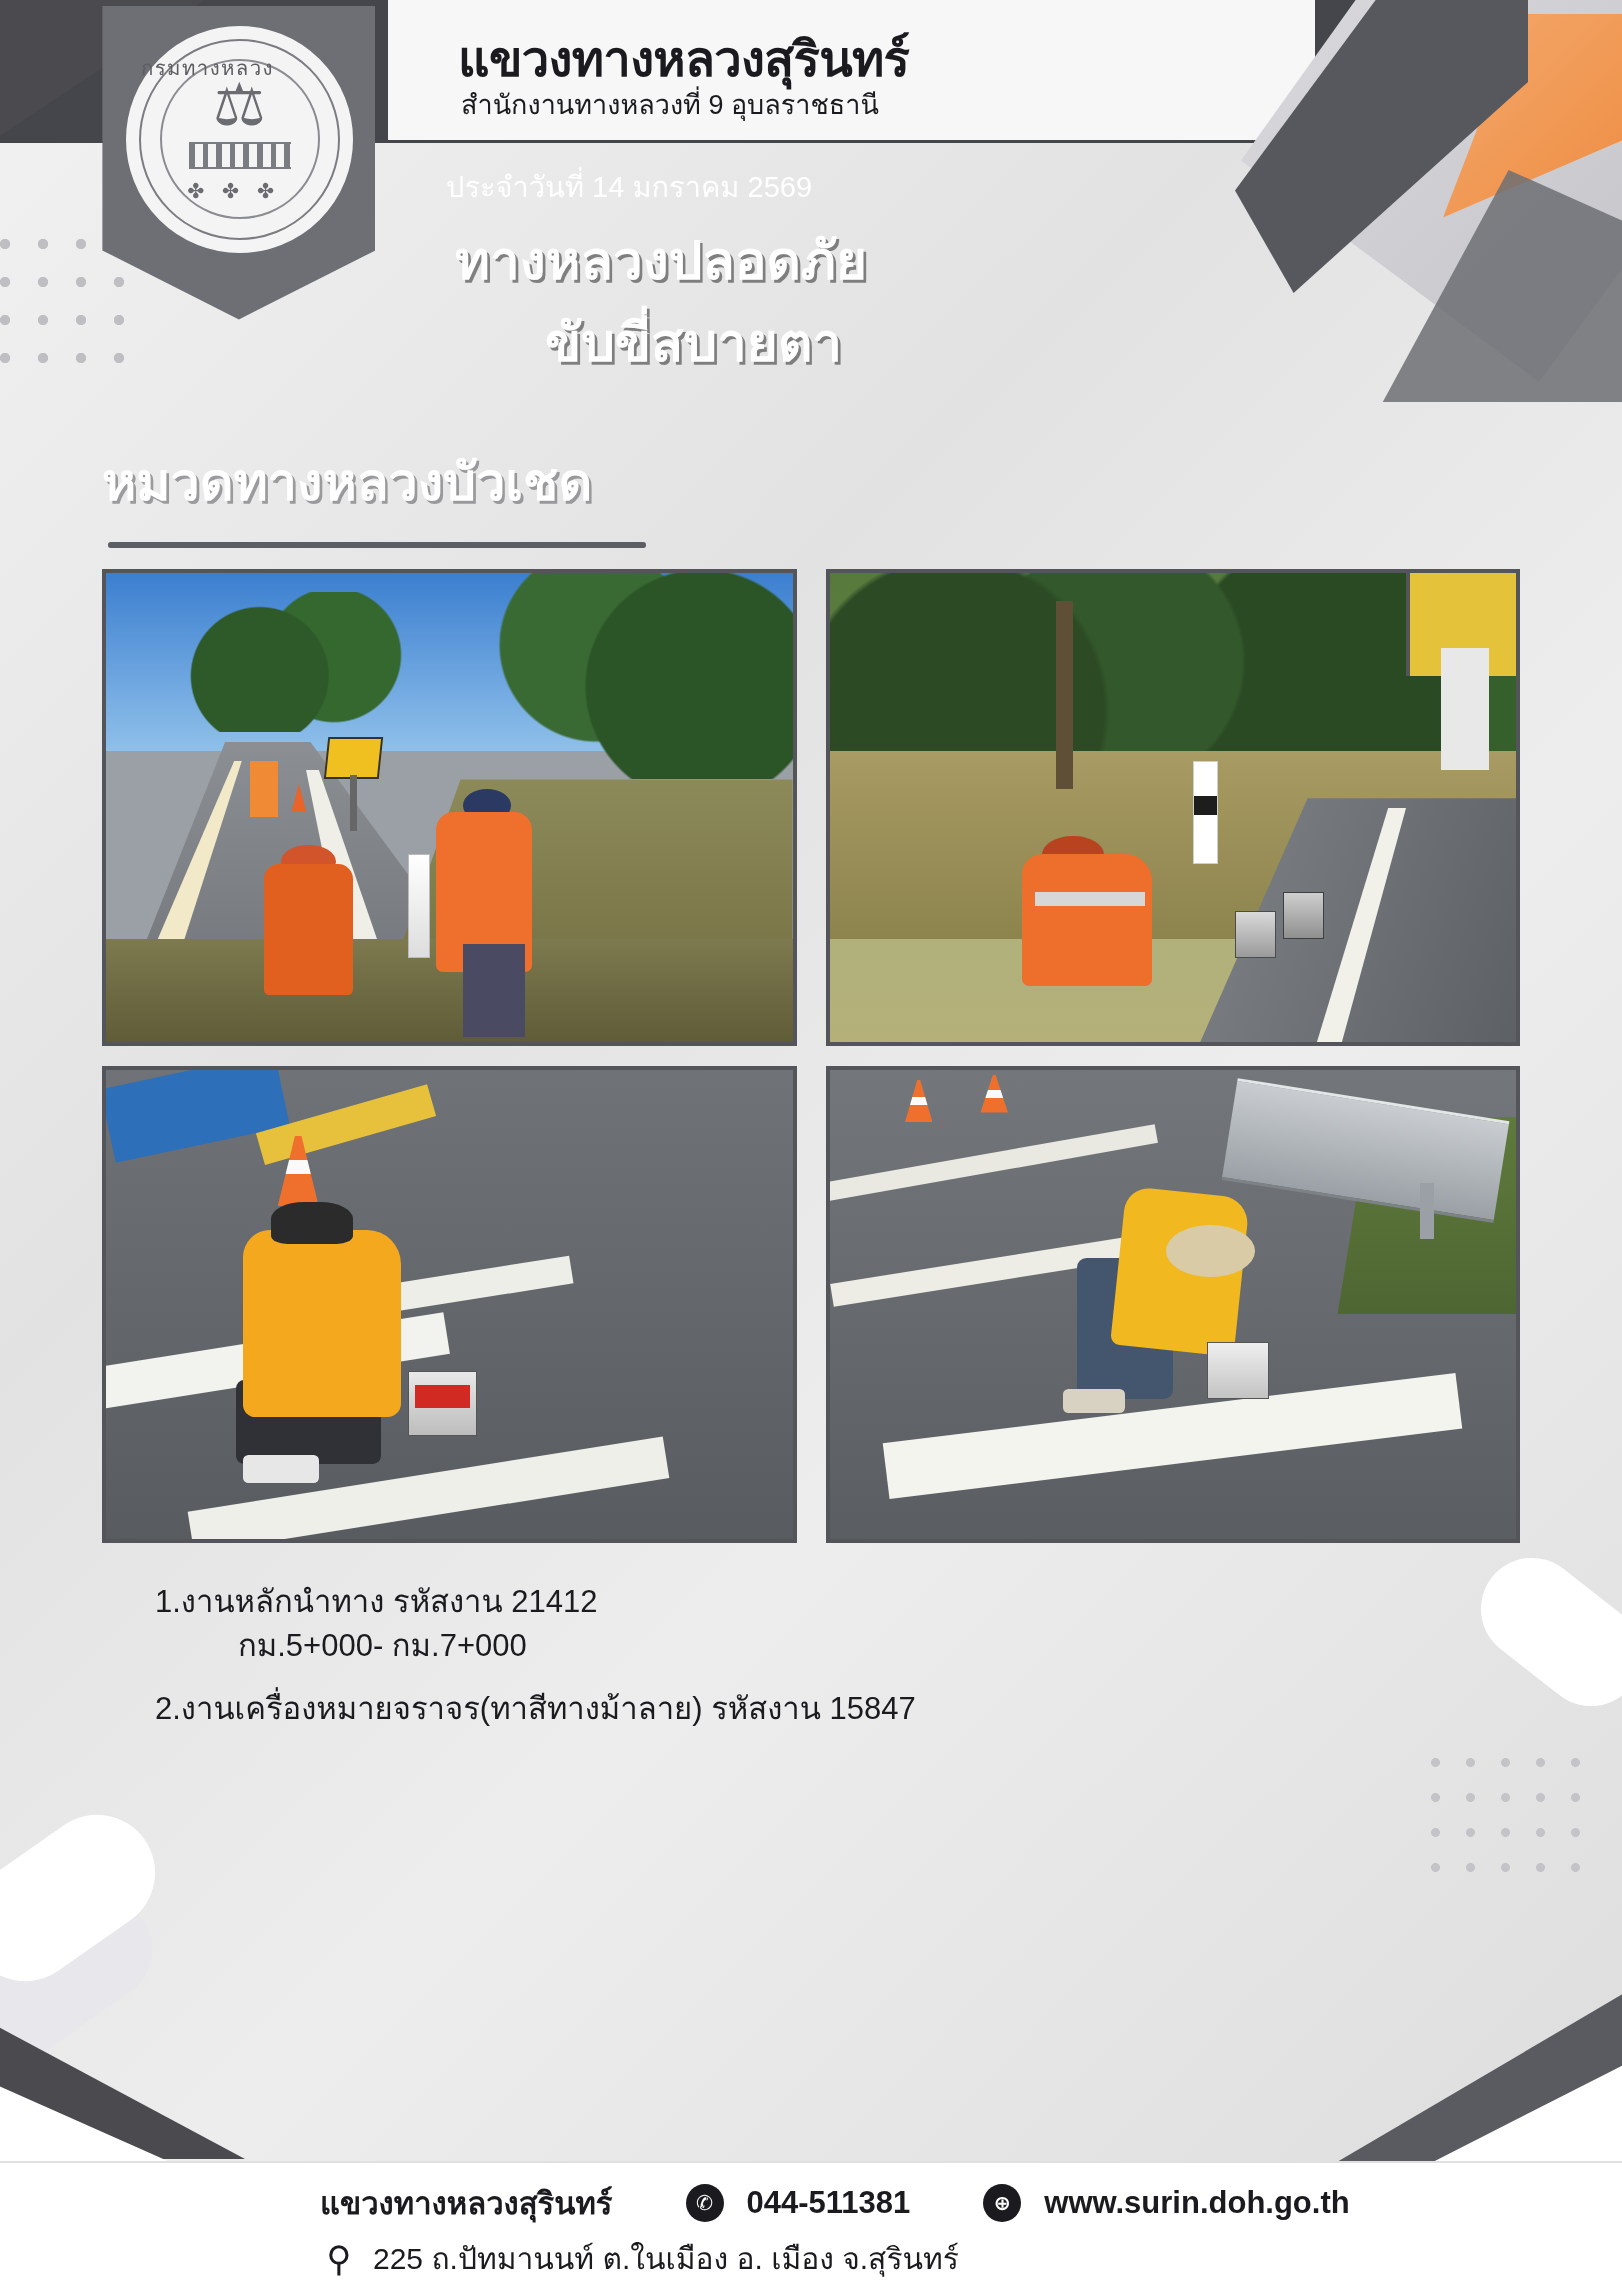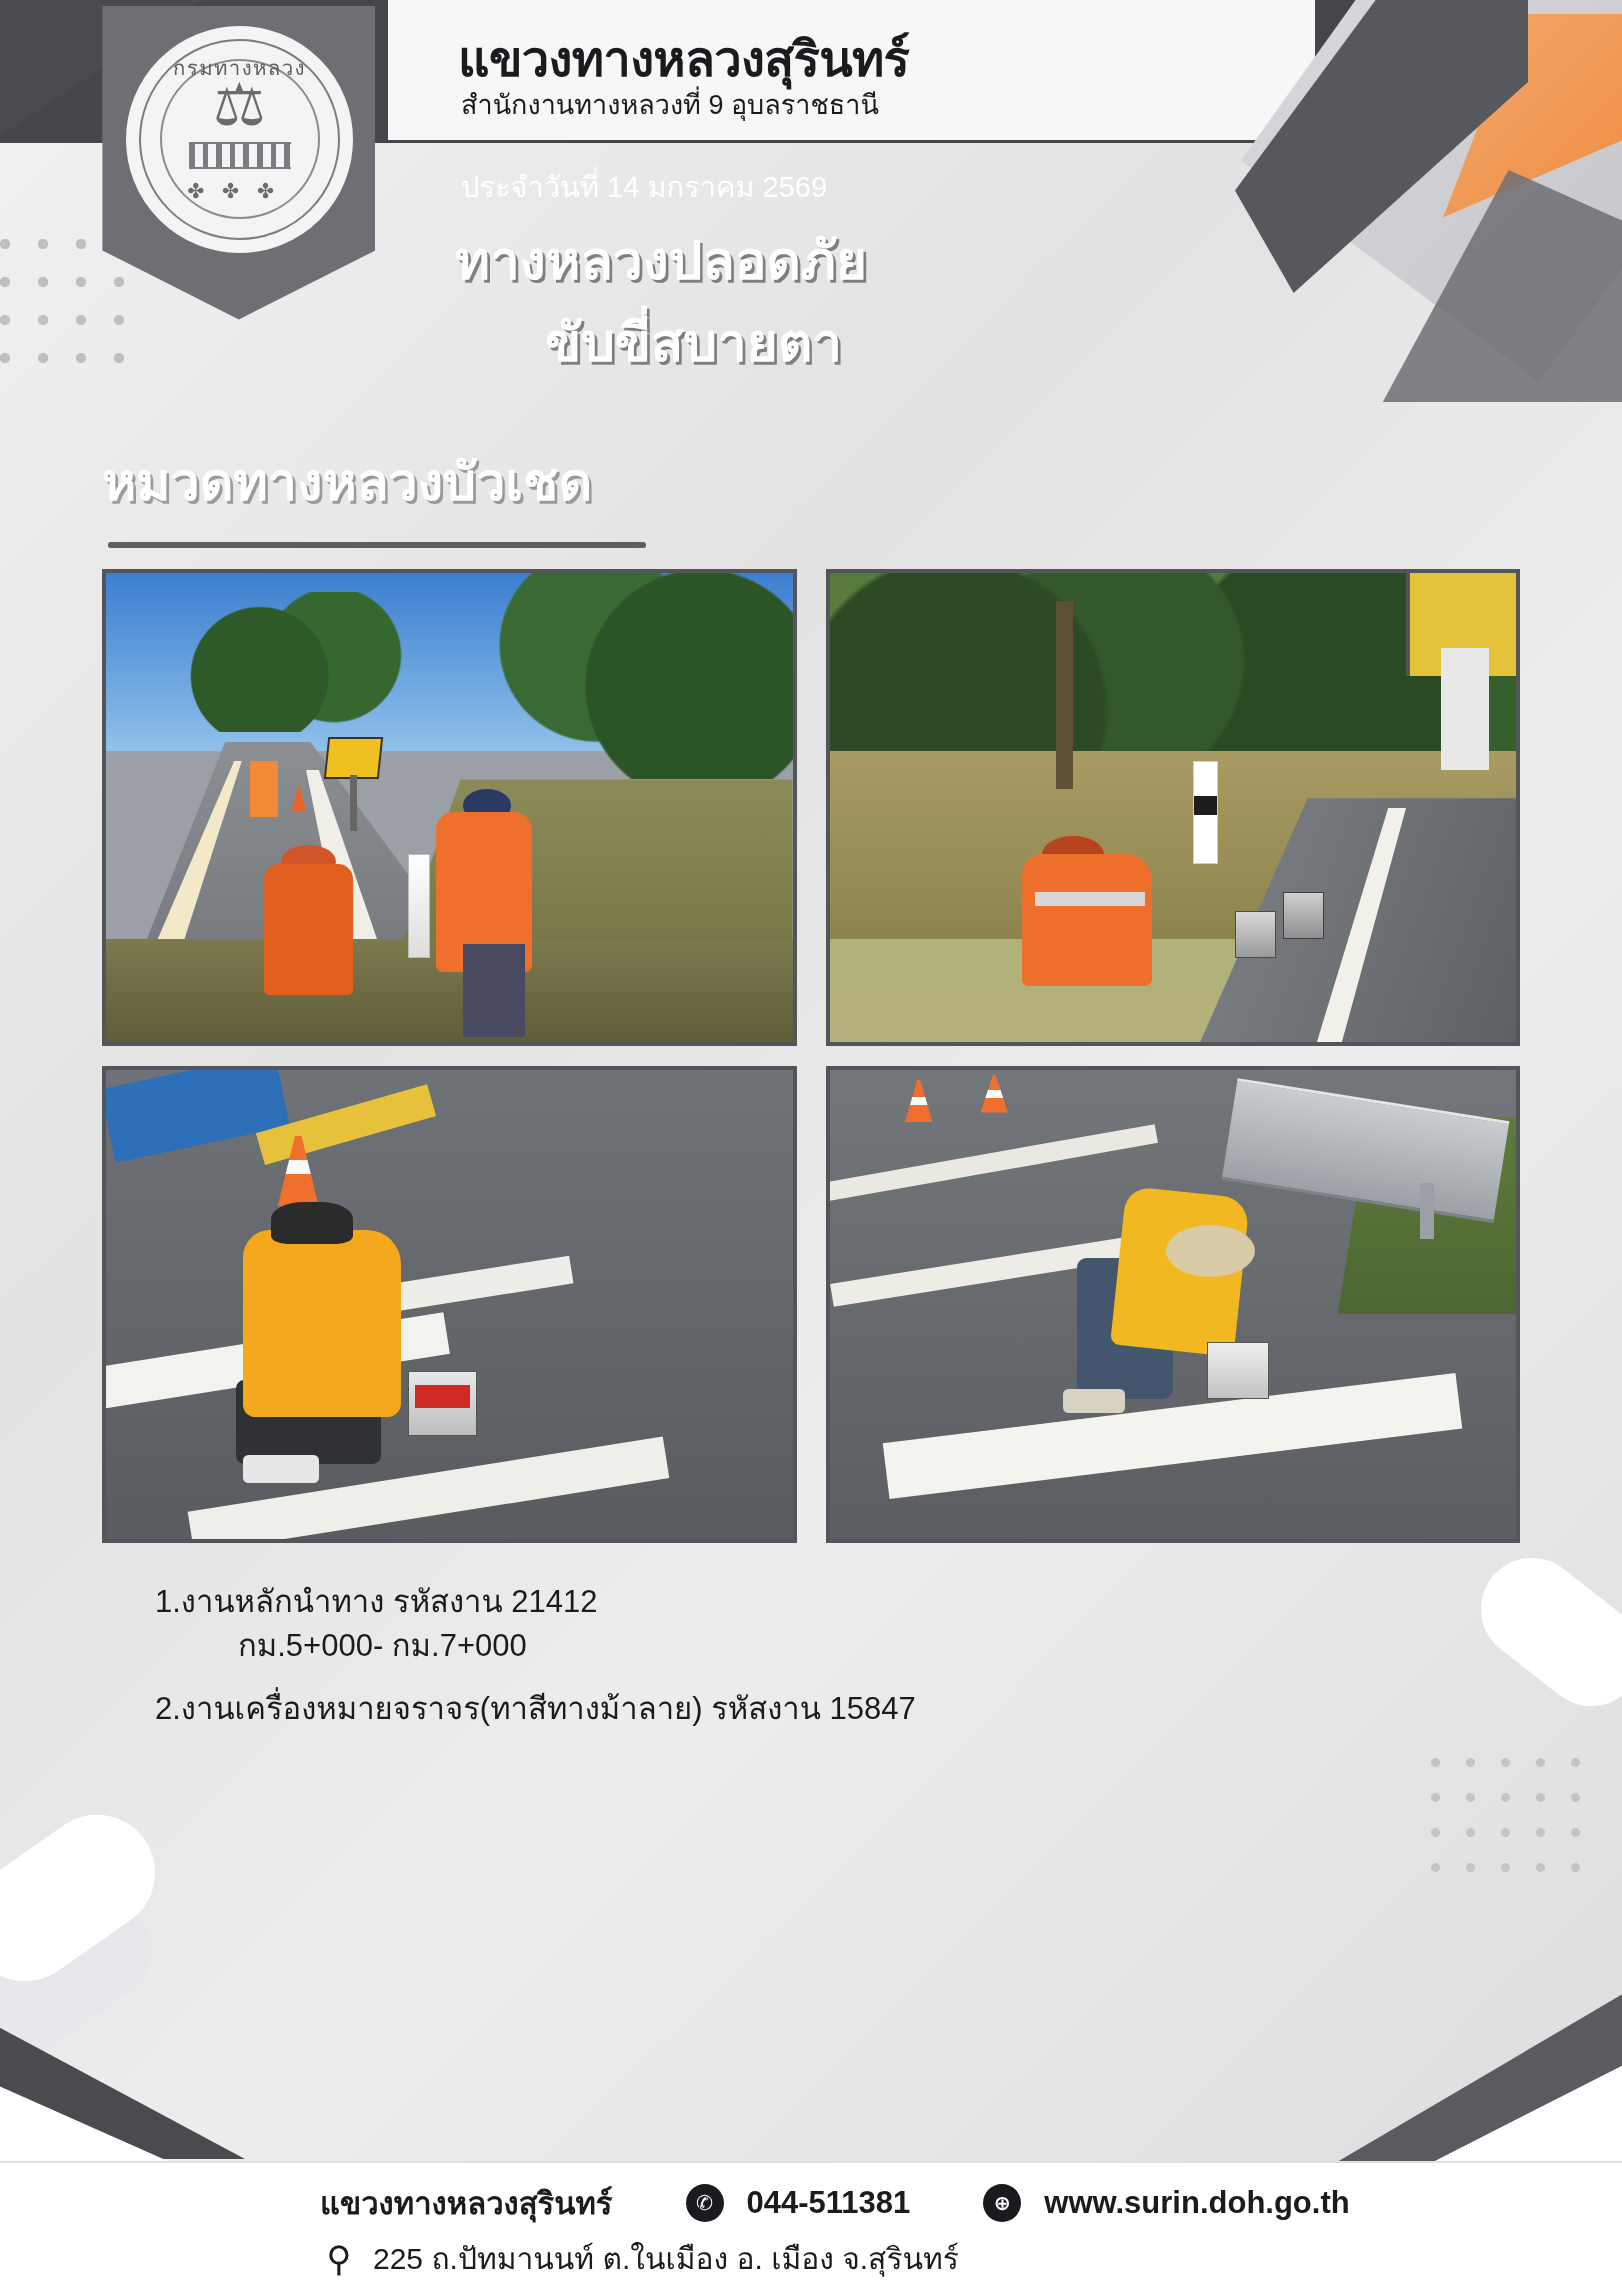--- a/index.html
+++ b/index.html
@@ -121,39 +121,39 @@
     position: relative;
     display:flex; align-items:center; justify-content:center;
   }
   .logo-inner2 {
     width: 160px; height: 160px; border-radius: 50%;
     border: 2px solid #8b8c91;
     display:flex; align-items:center; justify-content:center;
     flex-direction:column;
   }
   .logo-top-text {
-    position:absolute; top: 11px; left: 0; right: 0; text-align:center;
+    position:absolute; top: 11px; left: 0; right: 0; text-align:left;
     font-size: 20.4px; color:#5d5e63; letter-spacing: 1.4px;
   }
   .logo-glyph { font-size: 59px; color:#6b6c71; line-height: 1; }
   .logo-bars { width: 102px; height: 27px; margin-top:6.8px;
     background: repeating-linear-gradient(90deg,#7b7c81 0 5.5px, transparent 5.5px 13.6px);
     border-top: 2.7px solid #7b7c81; border-bottom: 2.7px solid #7b7c81; }
   .logo-plus { font-size: 20.4px; color:#6b6c71; letter-spacing: 17.7px; margin-top: 9.5px; }
 
   .org-title {
     position: absolute; left: 458px; top: 20.4px;
     font-size: 49px; font-weight: bold; color: #1b1b1f; letter-spacing: -0.7px;
   }
   .org-sub {
     position: absolute; left: 461px; top: 83px;
     font-size: 27px; color: #1b1b1f;
   }
   .date-line {
-    position: absolute; left: 461px; top: 164px;
+    position: absolute; left: 446px; top: 164px;
     font-size: 29px; color: #ffffff;
   }
   .slogan1 {
     position: absolute; left: 455px; top: 218px;
     font-size: 53px; font-weight: bold; color: #ffffff;
     text-shadow: 2.7px 2.7px 0 rgba(0,0,0,.45);
   }
   .slogan2 {
     position: absolute; left: 545px; top: 300px;
     font-size: 53px; font-weight: bold; color: #ffffff;

